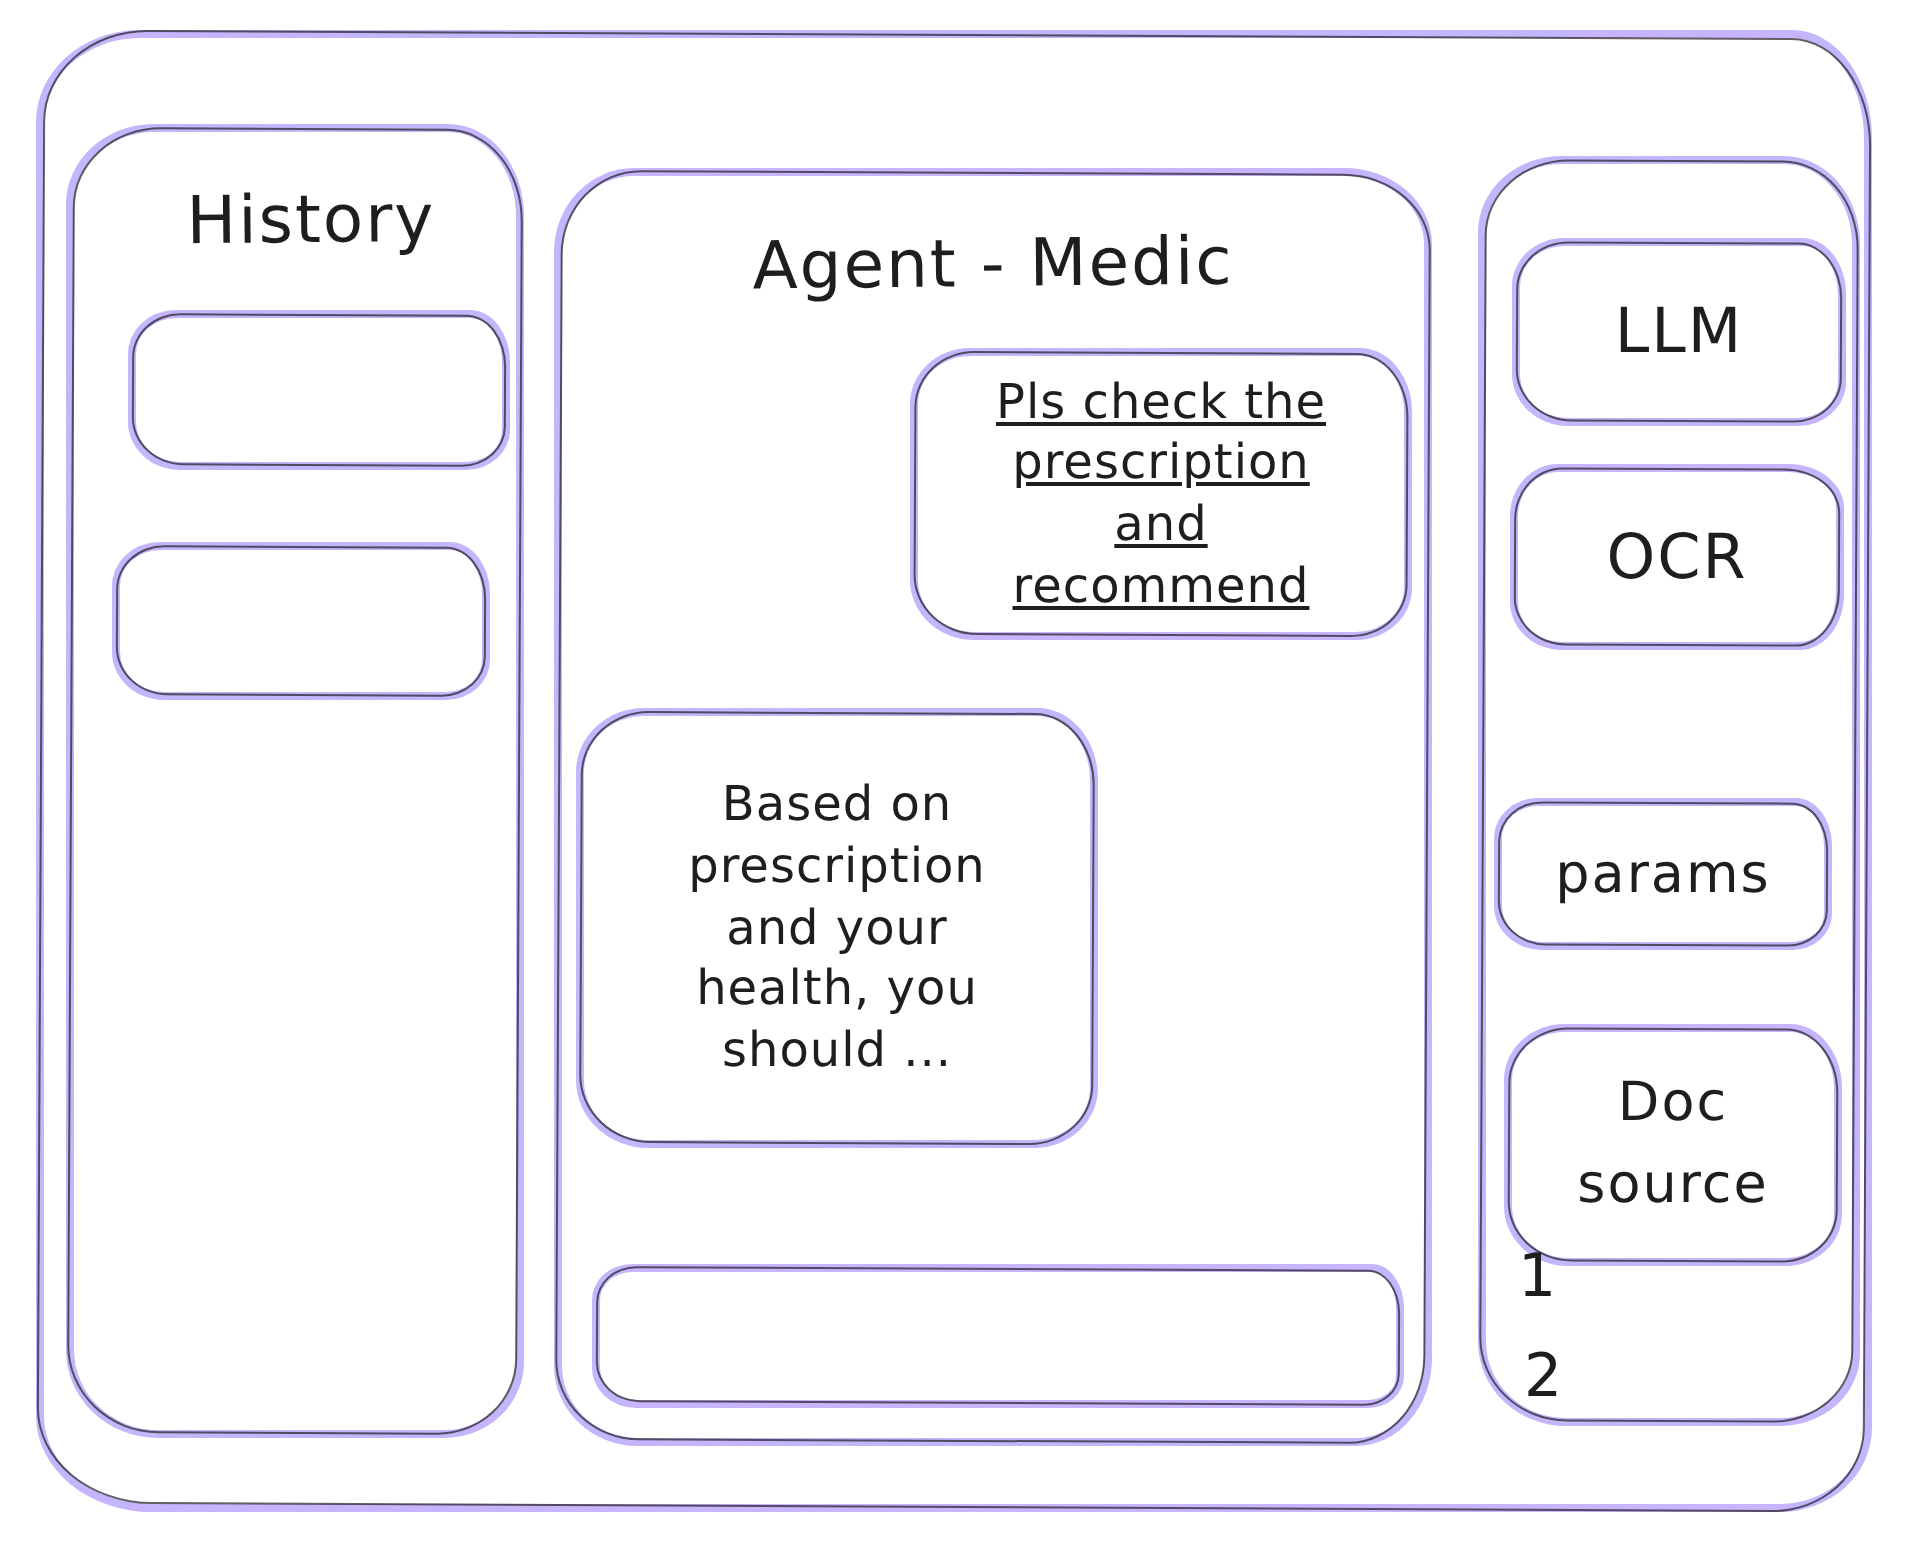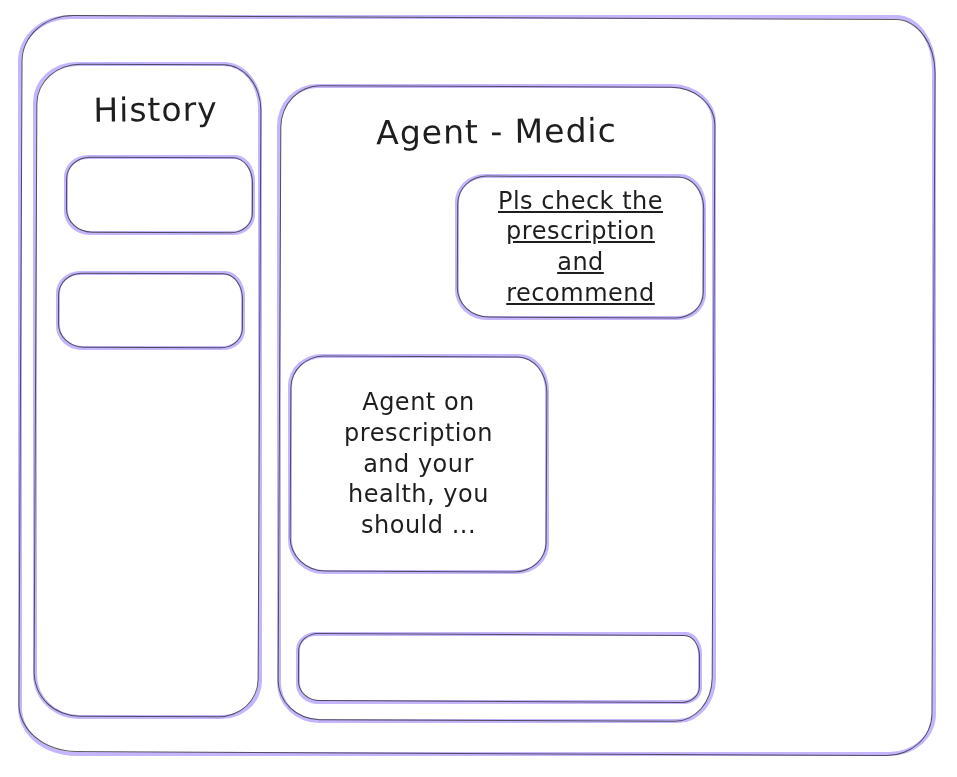--- a/index.html
+++ b/index.html
@@ -71,22 +71,30 @@
   </section>
 
   <section class="sketch chat-panel">
     <h1 class="panel-title">Agent - Medic</h1>
 
     <div class="sketch bubble user-bubble">
       <span>Pls check the prescription and recommend</span>
     </div>
 
     <div class="sketch bubble agent-bubble">
-      <span>Agent on prescription and your health, you should ...</span>
+      <span>Based on prescription and your health, you should ...</span>
     </div>
 
     <div class="sketch chat-input-wrap">
       <input type="text" aria-label="message input" value="" style="">
     </div>
   </section>
 
+  <aside class="sketch tools-panel">
+    <button class="sketch tool-btn btn-llm">LLM</button>
+    <button class="sketch tool-btn btn-ocr">OCR</button>
+    <button class="sketch tool-btn btn-params">params</button>
+    <button class="sketch tool-btn btn-docsource">Doc source</button>
+    <div class="doc-num num-1">1</div>
+    <div class="doc-num num-2">2</div>
+  </aside>
 
 </div>
 
 </body></html>

